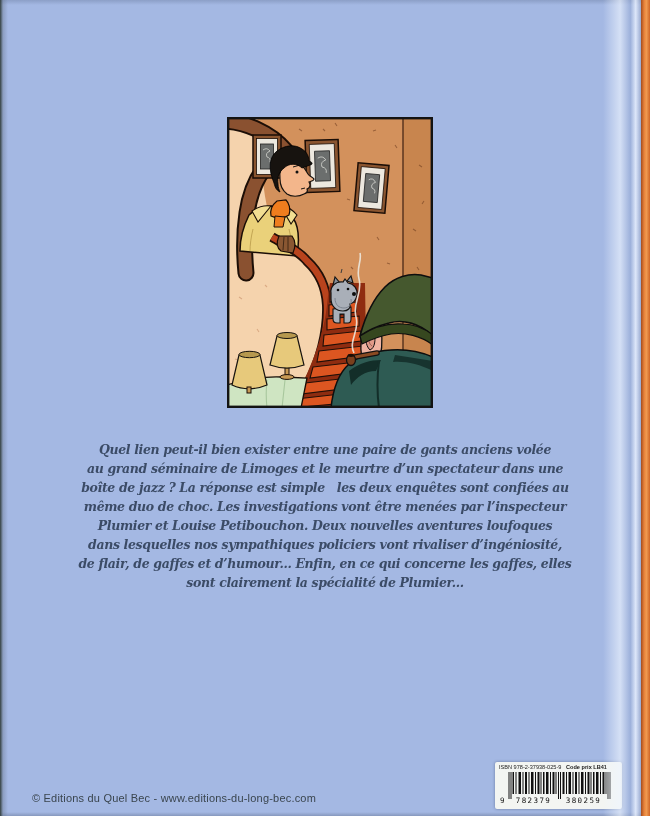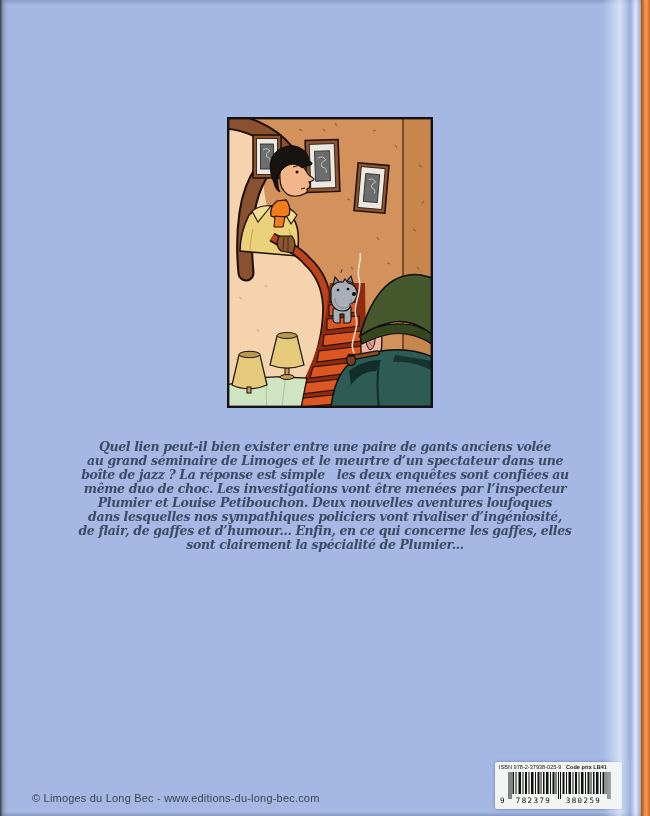--- a/index.html
+++ b/index.html
@@ -31,21 +31,21 @@
     background:linear-gradient(to right,#a34c1d 0%,#e8823a 35%,#f09a50 60%,#cf6526 100%);
   }
   .panel{
     position:absolute;left:227px;top:117px;width:206px;height:291px;
   }
   .blurb{
     position:absolute;left:0;right:0;top:440px;
     text-align:center;
     font-family:"DejaVu Serif", serif;
     font-style:italic;font-weight:bold;
-    font-size:12.5px;line-height:14px;letter-spacing:-0.35px;
+    font-size:12.5px;line-height:19px;letter-spacing:-0.35px;
     color:#3b4b66;
     white-space:pre;
   }
   .copyright{
     position:absolute;left:32px;top:792px;
     font-family:"Liberation Sans", sans-serif;
     font-size:11px;letter-spacing:.2px;color:#3a454e;
   }
   .barcode{
     position:absolute;left:495px;top:762px;width:127px;height:47px;
@@ -231,21 +231,21 @@
 
   <div class="blurb">Quel lien peut-il bien exister entre une paire de gants anciens volée
 au grand séminaire de Limoges et le meurtre d’un spectateur dans une
 boîte de jazz ? La réponse est simple   les deux enquêtes sont confiées au
 même duo de choc. Les investigations vont être menées par l’inspecteur
 Plumier et Louise Petibouchon. Deux nouvelles aventures loufoques
 dans lesquelles nos sympathiques policiers vont rivaliser d’ingéniosité,
 de flair, de gaffes et d’humour... Enfin, en ce qui concerne les gaffes, elles
 sont clairement la spécialité de Plumier...</div>
 
-  <div class="copyright">© Limoges du Long Bec - www.editions-du-long-bec.com</div>
+  <div class="copyright">© Editions du Quel Bec - www.editions-du-long-bec.com</div>
 
   <div class="barcode">
     <div class="bc-top">
       <span>ISBN 978-2-37938-025-9</span>
       <span>&nbsp;</span>
       <span class="bold">Code prix LB41</span>
     </div>
     <svg class="bc-bars" width="119" height="33" viewBox="-9 0 118 33">
       <g fill="#111">
         <rect x="0" y="0" width="1" height="27"></rect>

